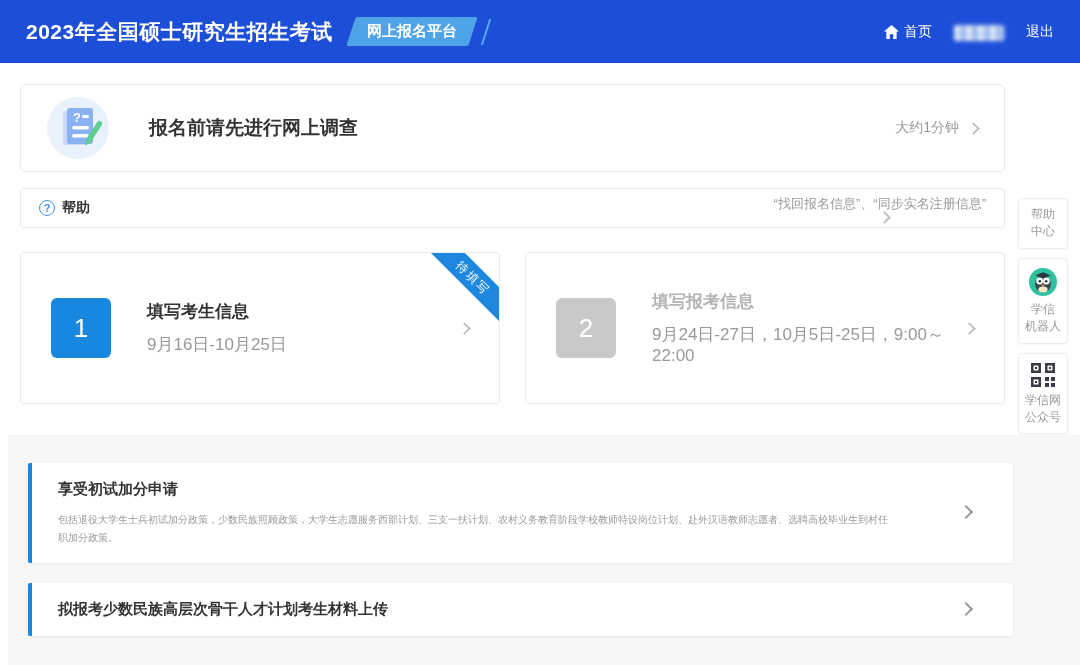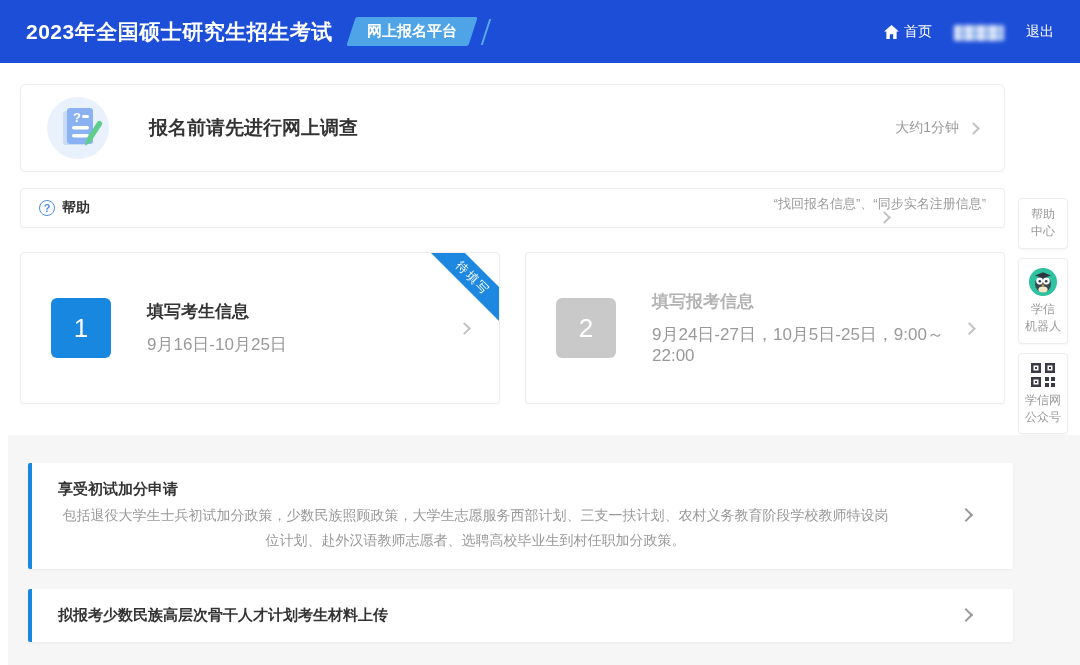--- a/index.html
+++ b/index.html
@@ -93,21 +93,21 @@
     position:absolute; left:8px; top:435px; width:1080px; height:230px;
     background:#f6f6f7; padding-top:28px;
   }
   .notice-card {
     background:#fff; border-left:4px solid #1787e0; border-radius:2px;
     box-shadow:0 1px 3px rgba(0,0,0,.05); position:relative;
     padding:17px 120px 17px 26px; cursor:pointer;
   }
   .notice-card + .notice-card { margin-top:20px; }
   .notice-title { font-size:15px; font-weight:bold; color:#333; }
-  .notice-desc { font-size:14px; color:#999; line-height:1.75; margin-top:4px;text-align:center; }
+  .notice-desc { font-size:10px; color:#999; line-height:1.75; margin-top:12px; }
   .notice-chev { position:absolute; right:42px; top:50%; margin-top:-6px;
     width:10px; height:10px; border-top:2px solid #999; border-right:2px solid #999;
     transform:rotate(45deg); }
 
   
   .side-widgets { position:absolute; left:1018px; top:198px; width:50px; }
   .side-card {
     background:#fff; border:1px solid #ededed; border-radius:4px;
     text-align:center; font-size:12px; color:#9a9a9a; line-height:1.45;
     padding:7px 2px; margin-bottom:9px; cursor:pointer;

